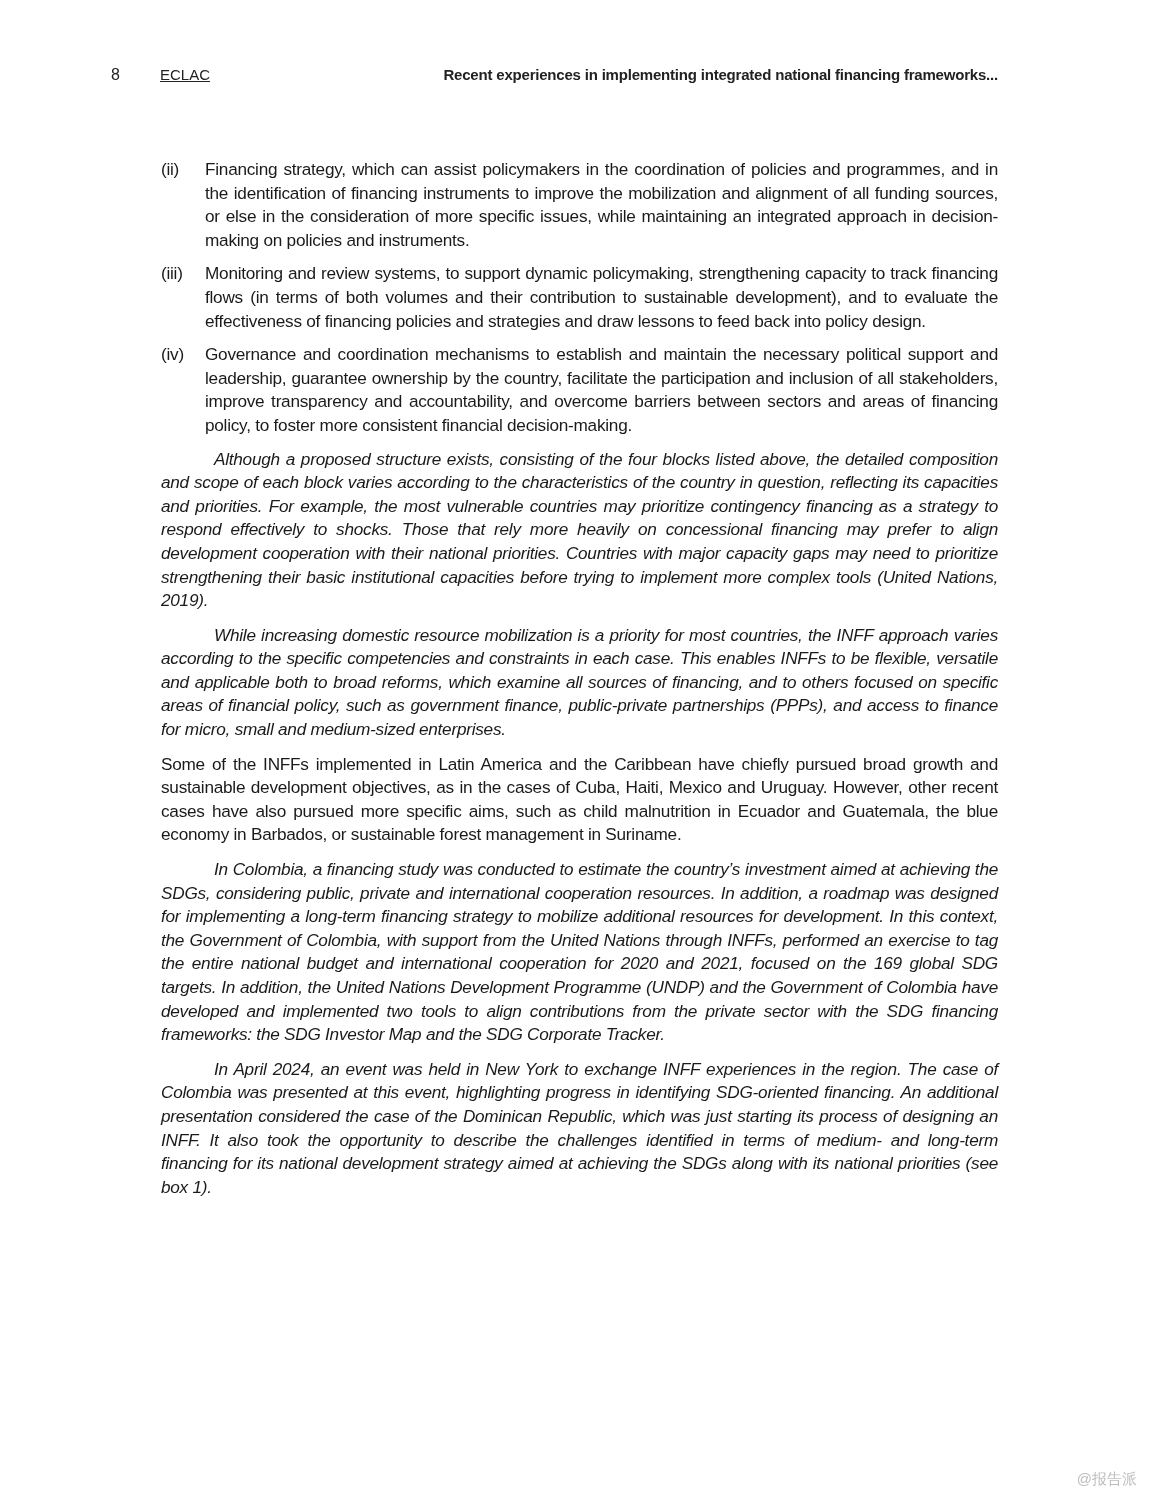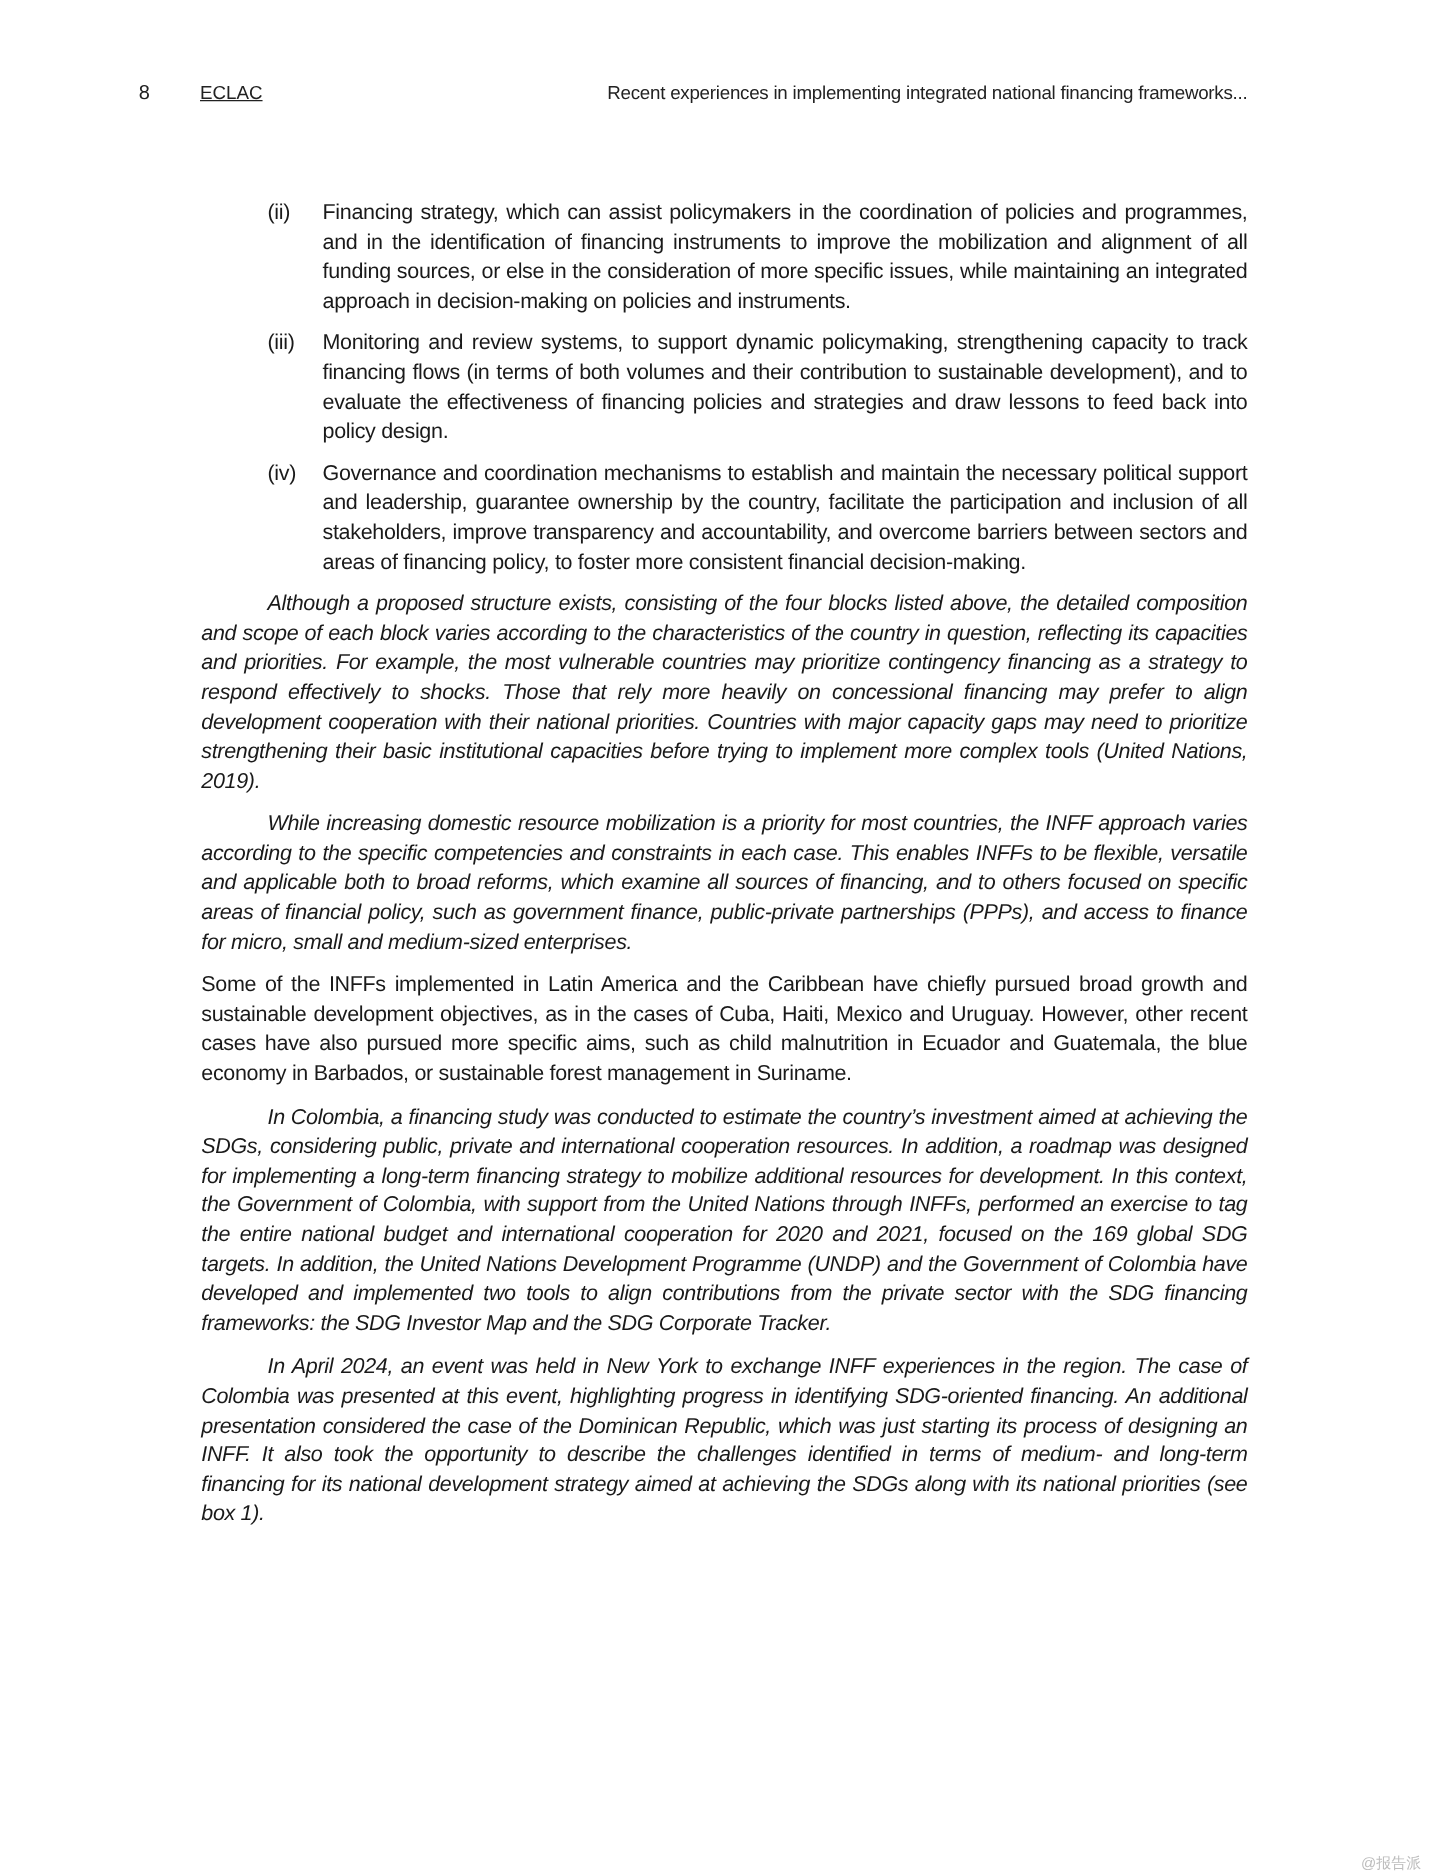--- a/index.html
+++ b/index.html
@@ -7,41 +7,41 @@
     width: 1159px; height: 1500px; position: relative; overflow: hidden;
     font-family: "Liberation Sans Narrow", "Liberation Sans", sans-serif;
     color: #1a1a1a;
   }
   .header {
     position: absolute; top: 66px; left: 0; width: 1159px; height: 22px;
     font-size: 15px; color: #222;
   }
   .page-num { position: absolute; left: 111px; top: 0; font-size: 16px; }
   .org { position: absolute; left: 160px; top: 0; text-decoration: underline; }
-  .running-title { position: absolute; right: 161px; top: 0; letter-spacing: -0.2px; }
+  .running-title { position: absolute; right: 161px; top: 0; letter-spacing: -0.2px; font-weight: bold; }
   .content {
     position: absolute; left: 161px; top: 158px; width: 837px;
     font-size: 17.2px; line-height: 23.6px; letter-spacing: -0.25px;
   }
   .content p { margin: 0; text-align: justify; text-align-last: left; }
   .list-item {
-    display: flex; margin-left: 53px; margin-bottom: 10px;
+    display: flex; margin-bottom: 10px;
   }
   .list-num { width: 44px; flex: 0 0 44px; }
   .list-text { flex: 1; text-align: justify; }
   .para { margin-bottom: 11px !important; }
   .indent { text-indent: 53px; font-style: italic; }
   .section-heading {
     font-family: "Liberation Sans", sans-serif;
     font-weight: bold; font-size: 23px; text-align: center;
     margin: 36px 0 25px 0; letter-spacing: -0.3px; color: #111;
   }
   .watermark {
-    position: absolute; right: 22px; bottom: 1px;
-    font-size: 12px; color: #bdbdbd;
+    position: absolute; right: 22px; bottom: 11px;
+    font-size: 15px; color: #bdbdbd;
   }
 </style>
 </head>
 <body>
 
 <div class="header">
   <span class="page-num">8</span>
   <span class="org">ECLAC</span>
   <span class="running-title">Recent experiences in implementing integrated national financing frameworks...</span>
 </div>

